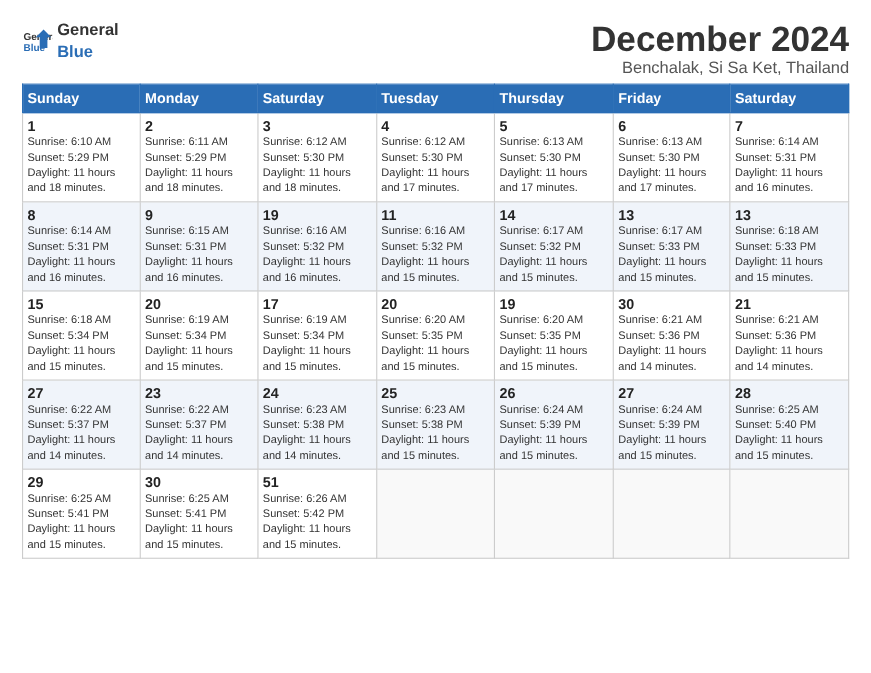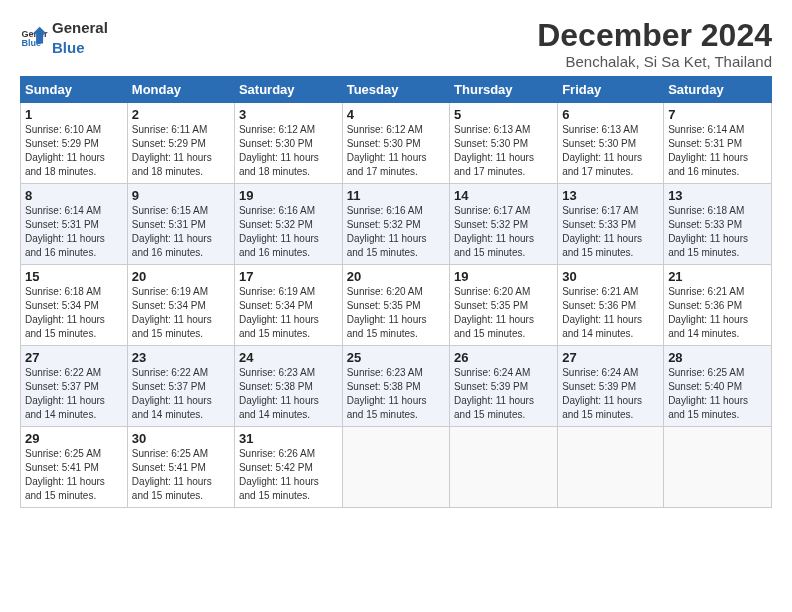--- a/index.html
+++ b/index.html
@@ -246,21 +246,21 @@
         <tr>
           <td>
             <span class="day-num">29</span>
             <div class="day-info">Sunrise: 6:25 AM<br>Sunset: 5:41 PM<br>Daylight: 11 hours<br>and 15 minutes.</div>
           </td>
           <td>
             <span class="day-num">30</span>
             <div class="day-info">Sunrise: 6:25 AM<br>Sunset: 5:41 PM<br>Daylight: 11 hours<br>and 15 minutes.</div>
           </td>
           <td>
-            <span class="day-num">31</span>
+            <span class="day-num">51</span>
             <div class="day-info">Sunrise: 6:26 AM<br>Sunset: 5:42 PM<br>Daylight: 11 hours<br>and 15 minutes.</div>
           </td>
           <td class="empty-cell"></td>
           <td class="empty-cell"></td>
           <td class="empty-cell"></td>
           <td class="empty-cell"></td>
         </tr>
       </tbody>
   </table>
 </div>

